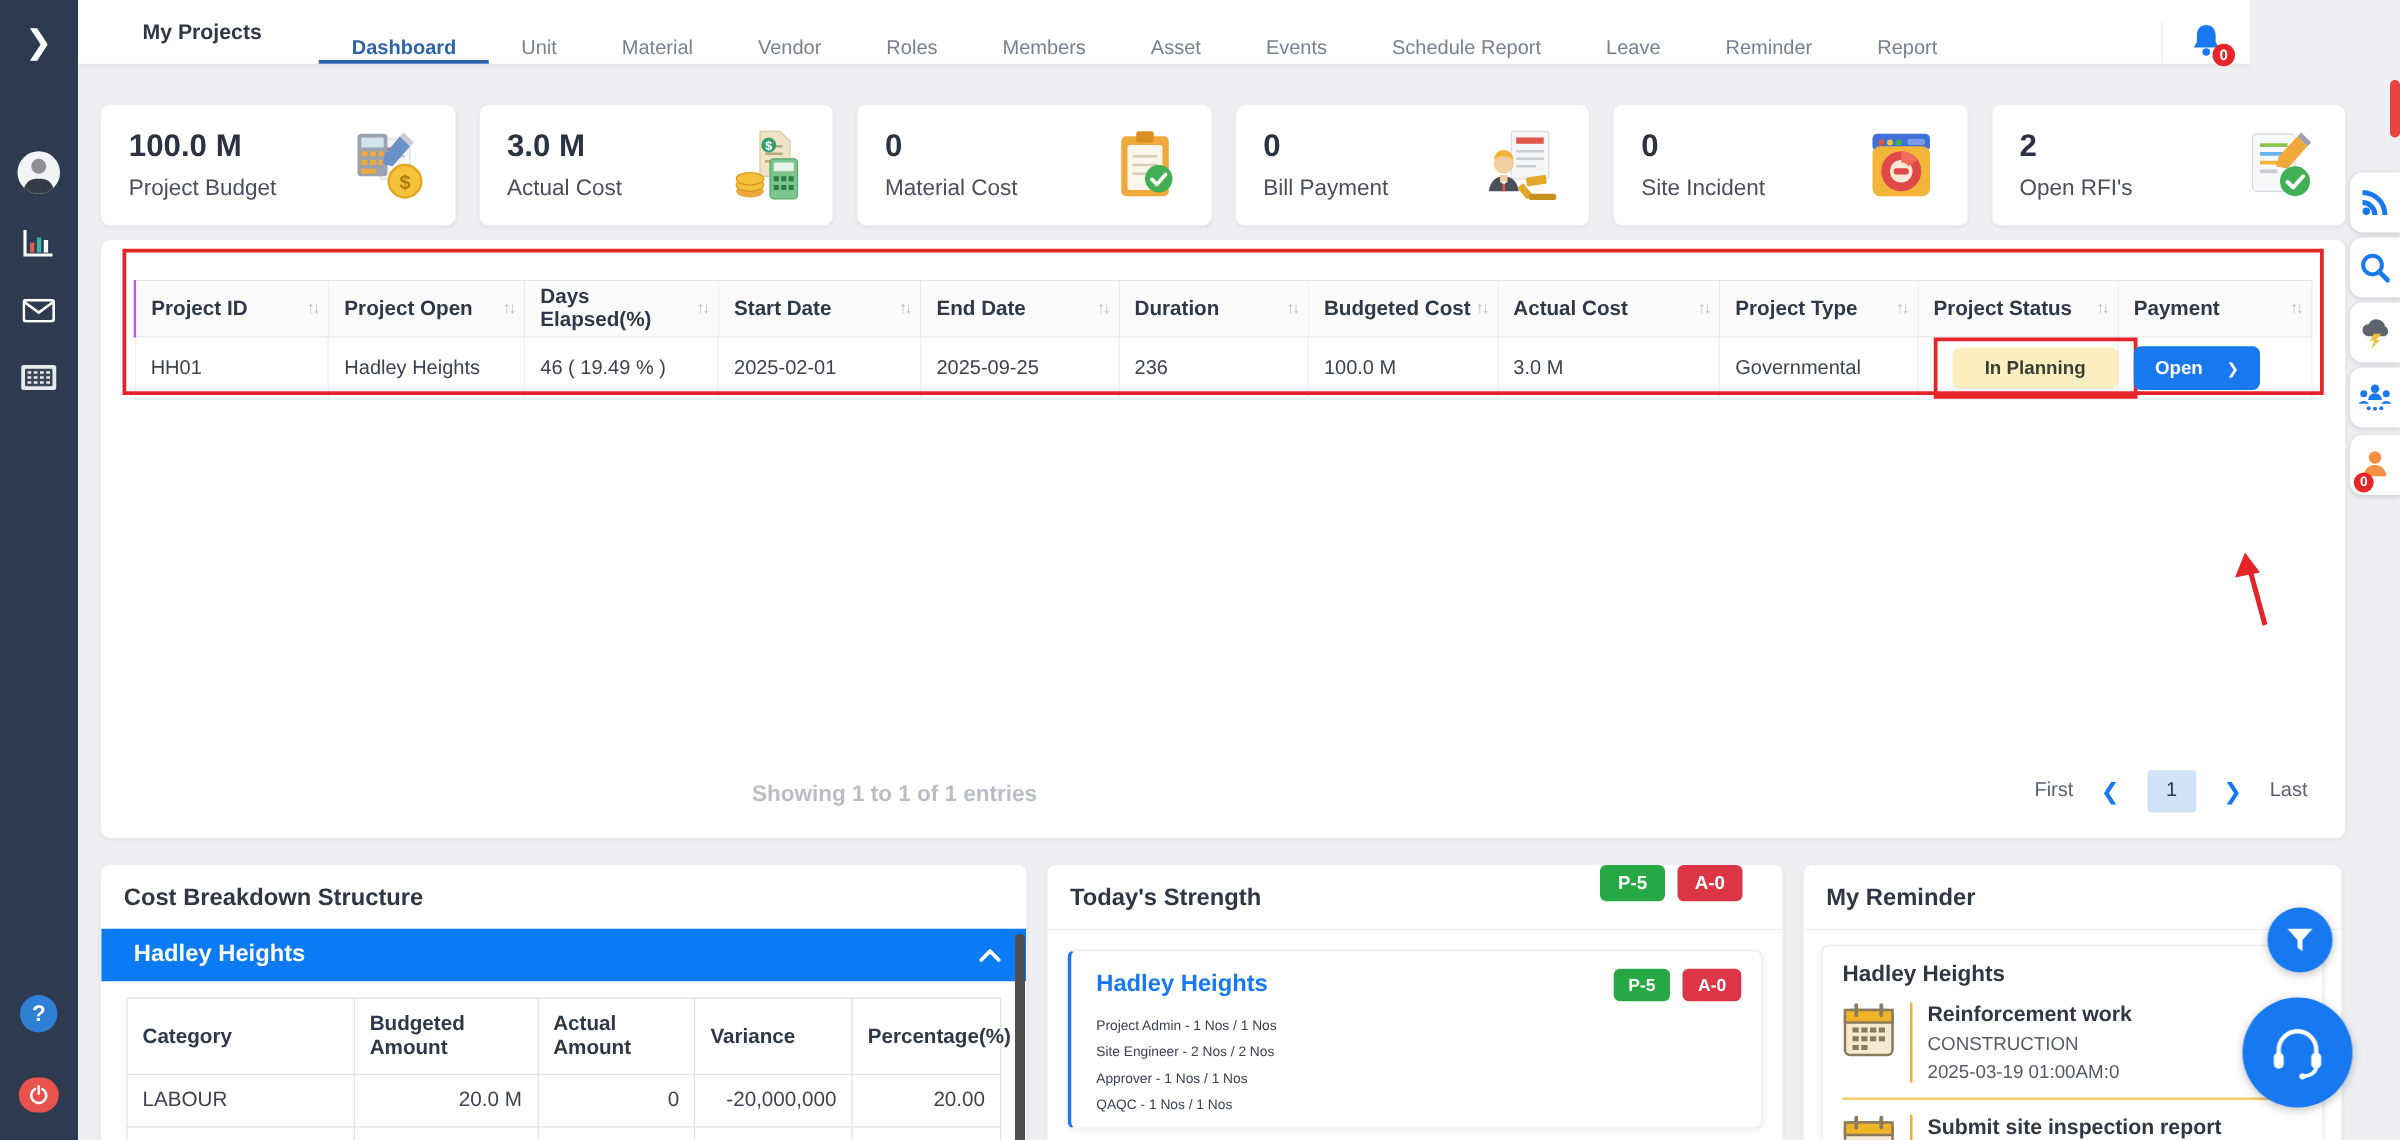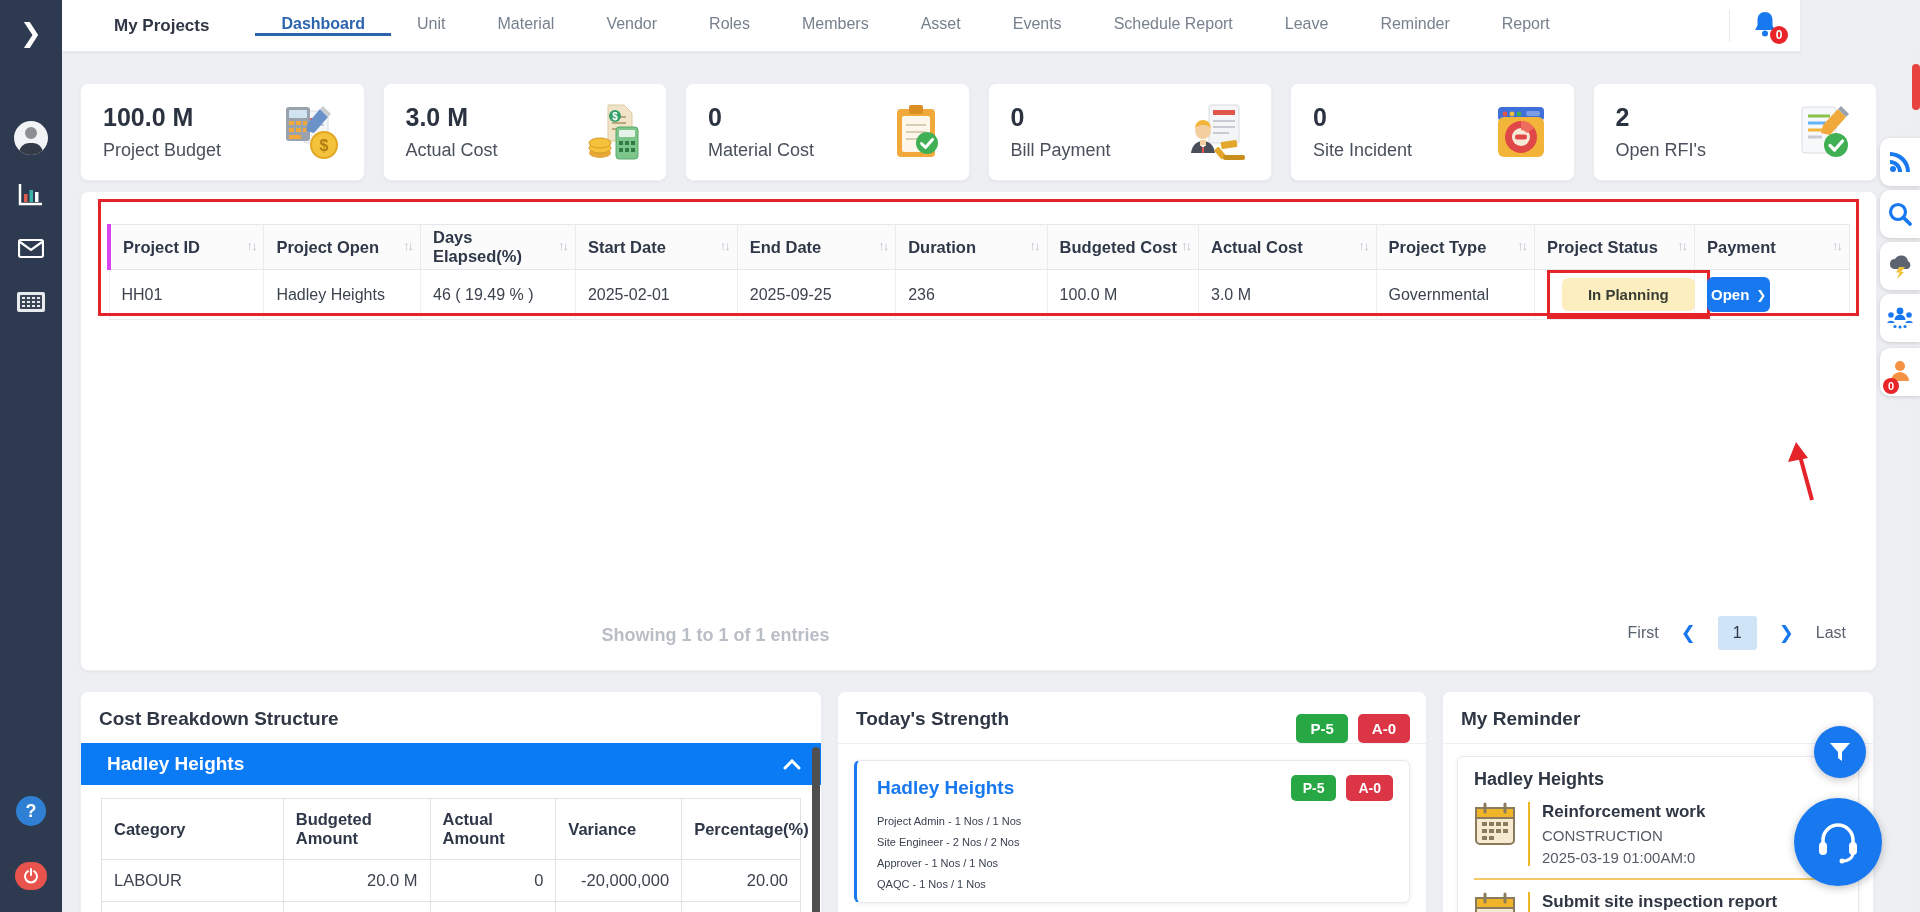--- a/index.html
+++ b/index.html
@@ -10,21 +10,21 @@
   .sb-chevron { margin-top:18px; color:#fff; font-size:26px; font-weight:bold; cursor:pointer; }
   .sb-avatar { margin-top:72px; width:34px; height:34px; border-radius:50%; background:#f2f3f5; overflow:hidden; position:relative; cursor:pointer; }
   .sb-avatar .head { position:absolute; top:6px; left:11px; width:12px; height:12px; border-radius:50%; background:#8d8f94; }
   .sb-avatar .body { position:absolute; bottom:-2px; left:5px; width:24px; height:14px; border-radius:10px 10px 0 0; background:#343b47; }
   .sb-icon { margin-top:24px; width:30px; height:30px; display:flex; align-items:center; justify-content:center; cursor:pointer; }
   .sb-bottom { margin-top:auto; display:flex; flex-direction:column; align-items:center; }
   .sb-help { width:30px; height:30px; border-radius:50%; background:#2f80d4; color:#fff; font-weight:bold; font-size:18px; display:flex; align-items:center; justify-content:center; cursor:pointer; margin-bottom:36px; }
   .sb-power { width:32px; height:28px; border-radius:14px; background:#e8544d; display:flex; align-items:center; justify-content:center; cursor:pointer; margin-bottom:22px; }
 
   
-  .topnav { position:fixed; left:62px; top:0; width:1738px; height:52px; background:#fff; border-bottom:1px solid #e7eaee; box-shadow:0 1px 3px rgba(0,0,0,.05); display:flex; align-items:center; z-index:40; }
+  .topnav { position:fixed; left:62px; top:0; width:1738px; height:52px; background:#fff; border-bottom:1px solid #e7eaee; box-shadow:0 1px 3px rgba(0,0,0,.05); display:flex; align-items:flex-end; z-index:40; }
   .brand { font-size:17px; font-weight:bold; color:#2f3644; align-self:center; margin:0 46px 0 52px; white-space:nowrap; }
   .tabs { display:flex; align-items:stretch; }
   .tab { display:flex; align-items:center; padding:0 26px; font-size:16px; color:#77818e; cursor:pointer; border-bottom:3px solid transparent; white-space:nowrap; }
   .tab.active { color:#2c64ad; font-weight:bold; border-bottom-color:#2c64ad; }
   .nav-right { margin-left:auto; display:flex; align-items:center; border-left:1px solid #e5e8ec; padding:0 22px; }
   .bell-wrap { position:relative; cursor:pointer; }
   .bell-badge { position:absolute; right:-10px; bottom:-2px; background:#e8262a; color:#fff; font-size:12px; font-weight:bold; min-width:18px; height:18px; border-radius:50%; display:flex; align-items:center; justify-content:center; }
 
   
   .main { margin-left:62px; padding:83px 43px 0 18px; }
@@ -32,43 +32,43 @@
   .stats-row { display:flex; gap:18px; }
   .stat-card { flex:1; background:#fff; border:1px solid #eceff3; border-radius:8px; height:98px; padding:18px 22px; display:flex; justify-content:space-between; align-items:center; box-shadow:0 1px 3px rgba(0,0,0,.05); }
   .stat-text .val { font-size:25px; font-weight:600; color:#2b3240; }
   .stat-text .lbl { font-size:18px; color:#49505c; margin-top:8px; }
   .stat-icon { width:62px; height:62px; flex:none; }
 
   
   .table-card { position:relative; margin-top:10px; height:480px; background:#fff; border:1px solid #eceff3; border-radius:8px; box-shadow:0 1px 3px rgba(0,0,0,.05); padding:32px 26px 0 26px; }
   table.projects { width:100%; border-collapse:collapse; table-layout:fixed; }
   table.projects th { height:45px; background:#fbfbfc; border-top:1px solid #e4e7eb; border-bottom:1px solid #e4e7eb; border-right:1px solid #e8ebef; font-size:16.5px; font-weight:bold; color:#2f3848; text-align:left; padding:0 12px; position:relative; cursor:pointer; }
-  table.projects th:first-child { border-left:4px solid #d946ef; }
+  table.projects th:first-child { border-left:2px solid #d946ef; }
   table.projects td { height:48px; border-bottom:1px solid #e8ebef; border-right:1px solid #eef0f3; font-size:16px; color:#3c434f; padding:0 12px; }
   table.projects td:first-child { border-left:1px solid #eef0f3; }
   .sort-ic { position:absolute; right:8px; top:13px; font-size:13px; color:#b9c0ca; letter-spacing:-2px; }
   .status-anno { display:inline-block; border:3px solid #e5242a; padding:5px 12px; }
   .status-badge { display:inline-block; background:#fdeebf; color:#3a3f35; font-size:15px; font-weight:bold; border-radius:6px; padding:8px 26px; white-space:nowrap; }
-  .open-btn { display:inline-flex; align-items:center; gap:7px; background:#1778f0; color:#fff; border:none; font-size:15px; font-weight:bold; border-radius:6px; padding:9px 4px; cursor:pointer; font-family:inherit;text-align:center; }
+  .open-btn { display:inline-flex; align-items:center; gap:19px; background:#1778f0; color:#fff; border:none; font-size:15px; font-weight:bold; border-radius:6px; padding:9px 17px; cursor:pointer; font-family:inherit;text-align:center; }
   .open-btn .chev { font-size:12px; }
 
   .table-anno-rect { position:absolute; top:7px; left:17px; width:calc(100% - 34px); height:117px; border:3px solid #e5242a; pointer-events:none; z-index:6; }
   .arrow-anno { position:absolute; left:1685px; top:248px; pointer-events:none; z-index:7; }
 
   .tbl-summary { position:absolute; bottom:24px; left:29%; font-size:18px; font-weight:bold; color:#b9bec6; }
   .pagination { position:absolute; bottom:20px; right:30px; display:flex; align-items:center; gap:22px; }
   .pg-link { font-size:16px; color:#5a6270; cursor:pointer; }
   .pg-chev { color:#1778f0; font-size:18px; font-weight:bold; cursor:pointer; }
   .pg-num { background:#cfe4f7; color:#2f3848; font-size:16px; padding:8px 15px; border-radius:3px; cursor:pointer; }
 
   
   .bottom-row { display:flex; gap:15px; margin-top:20px; }
   .panel { background:#fff; border:1px solid #eceff3; border-radius:8px; box-shadow:0 1px 3px rgba(0,0,0,.05); height:260px; overflow:hidden; position:relative; }
   .panel-title { font-size:19px; font-weight:bold; color:#2f3644; padding:16px 18px 13px; }
-  .panel-hd { display:flex; align-items:flex-end; justify-content:space-between; border-bottom:1px solid #edf0f3; padding-right:16px; }
+  .panel-hd { display:flex; align-items:flex-start; justify-content:space-between; border-bottom:1px solid #edf0f3; padding-right:32px; }
 
   .p-cost { width:742px; }
   .accordion-hd { margin:0 0 0 0; background:#0b7af5; color:#fff; display:flex; align-items:center; justify-content:space-between; padding:10px 20px 10px 26px; cursor:pointer; }
   .accordion-hd .nm { font-size:19px; font-weight:bold; }
   .cost-scrollbar { position:absolute; right:1px; top:55px; bottom:0; width:8px; background:#4f4f4f; border-radius:4px; }
   table.cost { width:calc(100% - 40px); margin:13px 20px 0; border-collapse:collapse; table-layout:fixed; }
   table.cost th, table.cost td { border:1px solid #dfe3e8; font-size:16.5px; padding:11px 12px; }
   table.cost th { text-align:left; color:#2f3848; font-weight:bold; background:#fff; }
   table.cost td { color:#3c434f; }
   table.cost td.num, table.cost th.num-h { text-align:right;margin-left:40px; }

